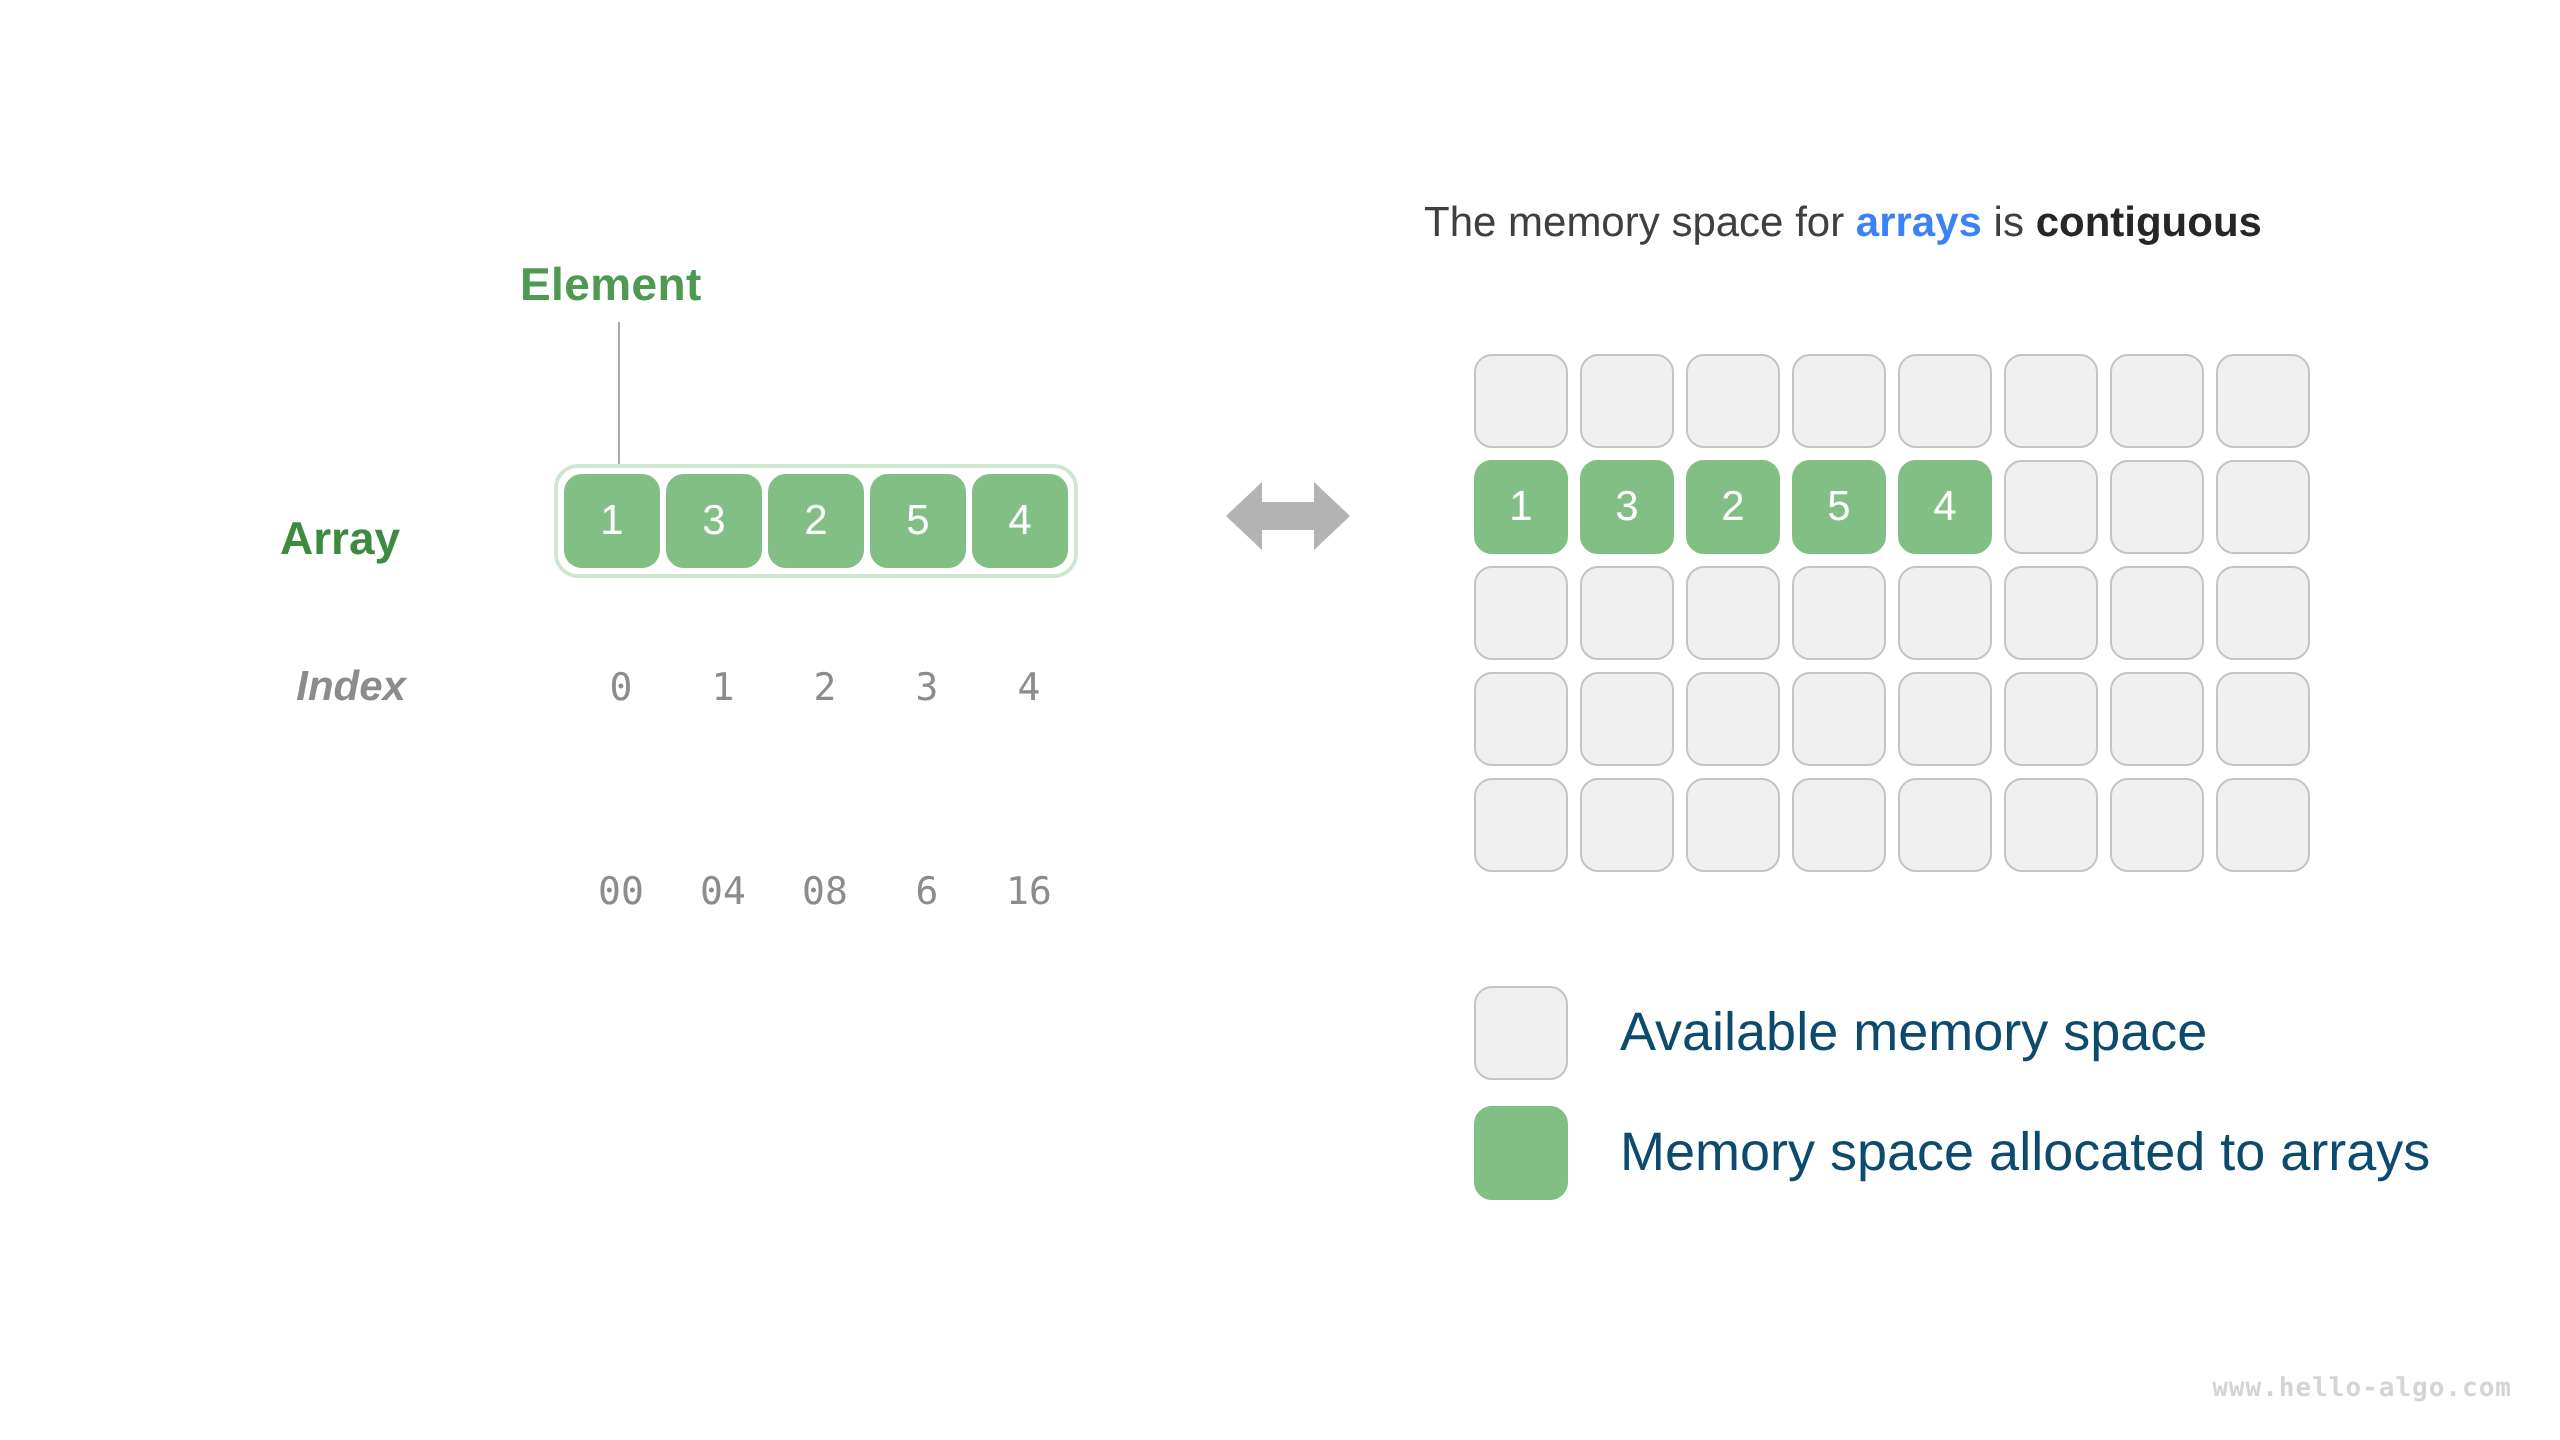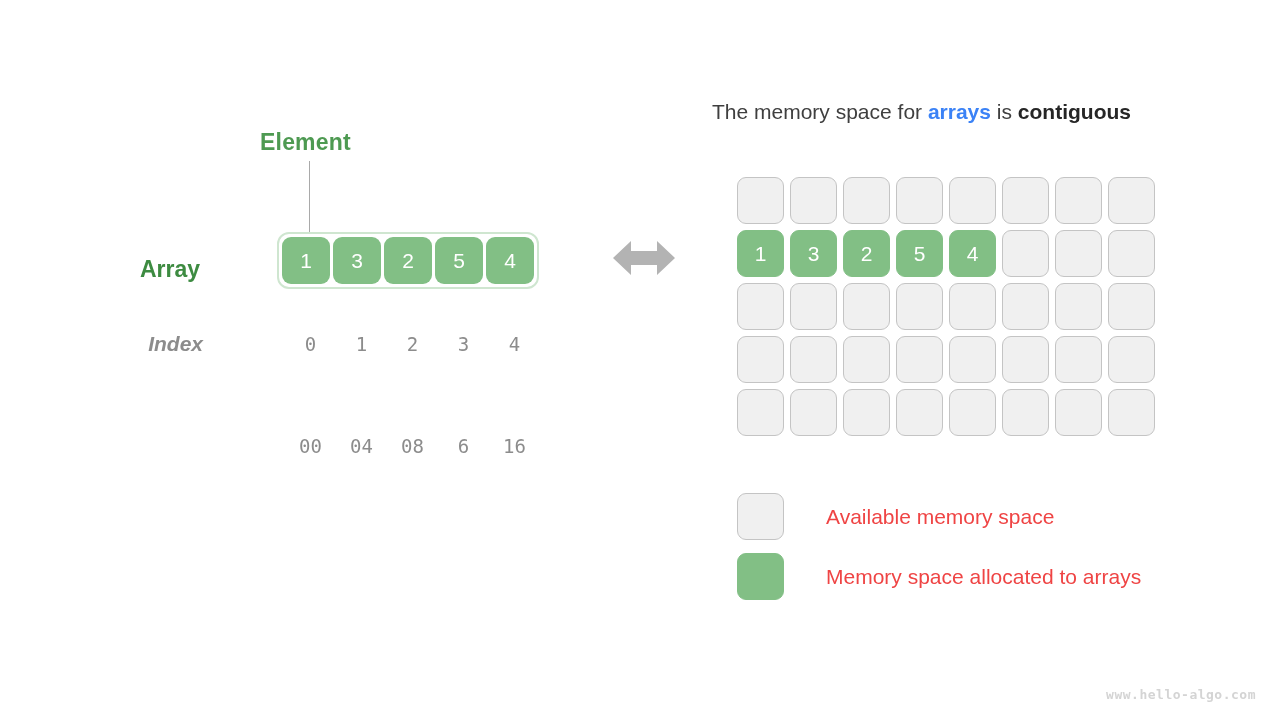--- a/index.html
+++ b/index.html
@@ -174,23 +174,23 @@
   }
   .legend-swatch.available {
     background: #f0f0f0;
     border: 1.5px solid #c4c4c4;
   }
   .legend-swatch.allocated {
     background: #82bf85;
     border: 1.5px solid #82bf85;
   }
   .legend-text {
-    margin-left: 42px;
-    font-size: 21px;
-    color: #ef4444;
+    margin-left: 26px;
+    font-size: 27px;
+    color: #0c4a6e;
     white-space: nowrap;
   }
 
   #watermark {
     position: absolute;
     right: 24px;
     bottom: 18px;
     font-family: "DejaVu Sans Mono", monospace;
     font-size: 13px;
     color: #d4d4d4;

